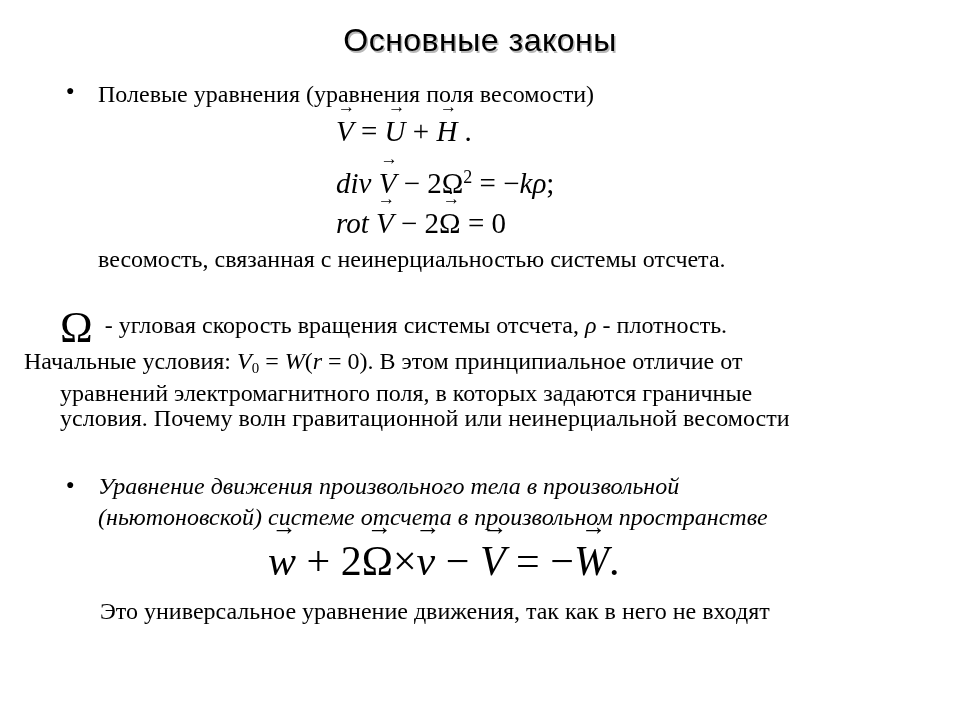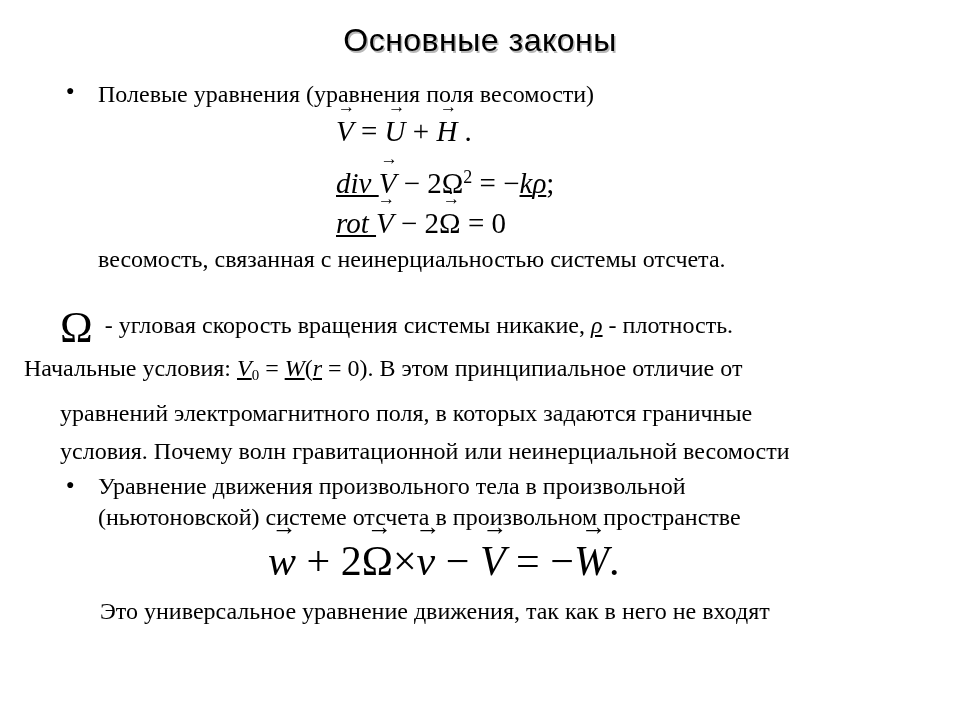--- a/index.html
+++ b/index.html
@@ -31,32 +31,32 @@
   }
   .dot1 { left: 66px; top: 84px; }
   .dot2 { left: 66px; top: 478px; }
 
   .rich { position: absolute; font-size: 24px; }
   .rich-line { white-space: pre; }
 
   .b1-text { left: 98px; top: 80px; line-height: 28px; }
   .para1   { left: 98px; top: 245px; line-height: 28.5px; }
   .omega-note { left: 60px; top: 305px; line-height: 40px; }
-  .para2   { left: 24px; top: 349px; line-height: 38px; }
+  .para2   { left: 24px; top: 349px; line-height: 25px; }
   .para2 .rich-line + .rich-line { margin-left: 36px; }
-  .b2-text { left: 98px; top: 471px; line-height: 30.5px; }
+  .b2-text { left: 98px; top: 471px; line-height: 30.5px; font-style: italic; }
   .para3   { left: 100px; top: 596px; line-height: 30px; }
 
   .eq-block { position: absolute; left: 336px; top: 108px; font-size: 29px; }
   .eq-block .rich-line { height: 46px; line-height: 46px; }
 
   .motion-eq { position: absolute; left: 268px; top: 528px; font-size: 42px; }
   .motion-eq .rich-line { line-height: 66px; }
 
-  .seg-i { font-style: italic; text-decoration: underline; }
+  .seg-i { font-style: italic; }
   .seg-sub { font-size: 0.62em; vertical-align: -0.25em; }
   .seg-sup { font-size: 0.62em; vertical-align: 0.55em; }
   .seg-big { font-size: 44px; vertical-align: -9px; line-height: 0; }
 
   .vec { position: relative; display: inline-block; font-style: italic; }
   .vec.upright { font-style: normal; }
   .vec .arr {
     position: absolute; top: -0.55em; left: 50%;
     transform: translateX(-42%);
     font-size: 0.60em; font-style: normal; line-height: 1;
@@ -83,21 +83,21 @@
       <div class="rich-line"><span class="vec"><span class="arr">→</span>V</span><span> = </span><span class="vec"><span class="arr">→</span>U</span><span> + </span><span class="vec"><span class="arr">→</span>H</span><span> .</span></div>
       <div class="rich-line"><span class="seg-i">div </span><span class="vec"><span class="arr">→</span>V</span><span> − 2Ω</span><span class="seg-sup">2</span><span> = −</span><span class="seg-i">k</span><span class="seg-i">ρ</span><span>;</span></div>
       <div class="rich-line"><span class="seg-i">rot </span><span class="vec"><span class="arr">→</span>V</span><span> − 2</span><span class="vec upright"><span class="arr">→</span><span class="dotmark">·</span>Ω</span><span> = 0</span></div>
     </div>
 
   <div class="rich para1">
       <div class="rich-line"><span>весомость, связанная с неинерциальностью системы отсчета.</span></div>
     </div>
 
   <div class="rich omega-note">
-      <div class="rich-line"><span class="seg-big">Ω</span><span>  - угловая скорость вращения системы никакие, </span><span class="seg-i">ρ</span><span> - плотность.</span></div>
+      <div class="rich-line"><span class="seg-big">Ω</span><span>  - угловая скорость вращения системы отсчета, </span><span class="seg-i">ρ</span><span> - плотность.</span></div>
     </div>
 
   <div class="rich para2">
       <div class="rich-line"><span>Начальные условия: </span><span class="seg-i">V</span><span class="seg-sub">0</span><span> = </span><span class="seg-i">W</span><span>(</span><span class="seg-i">r</span><span> = 0). В этом принципиальное отличие от</span></div>
       <div class="rich-line"><span>уравнений электромагнитного поля, в которых задаются граничные</span></div>
       <div class="rich-line"><span>условия. Почему волн гравитационной или неинерциальной весомости</span></div>
     </div>
 
   <span class="bullet-dot dot2">●</span>
   <div class="rich b2-text">

